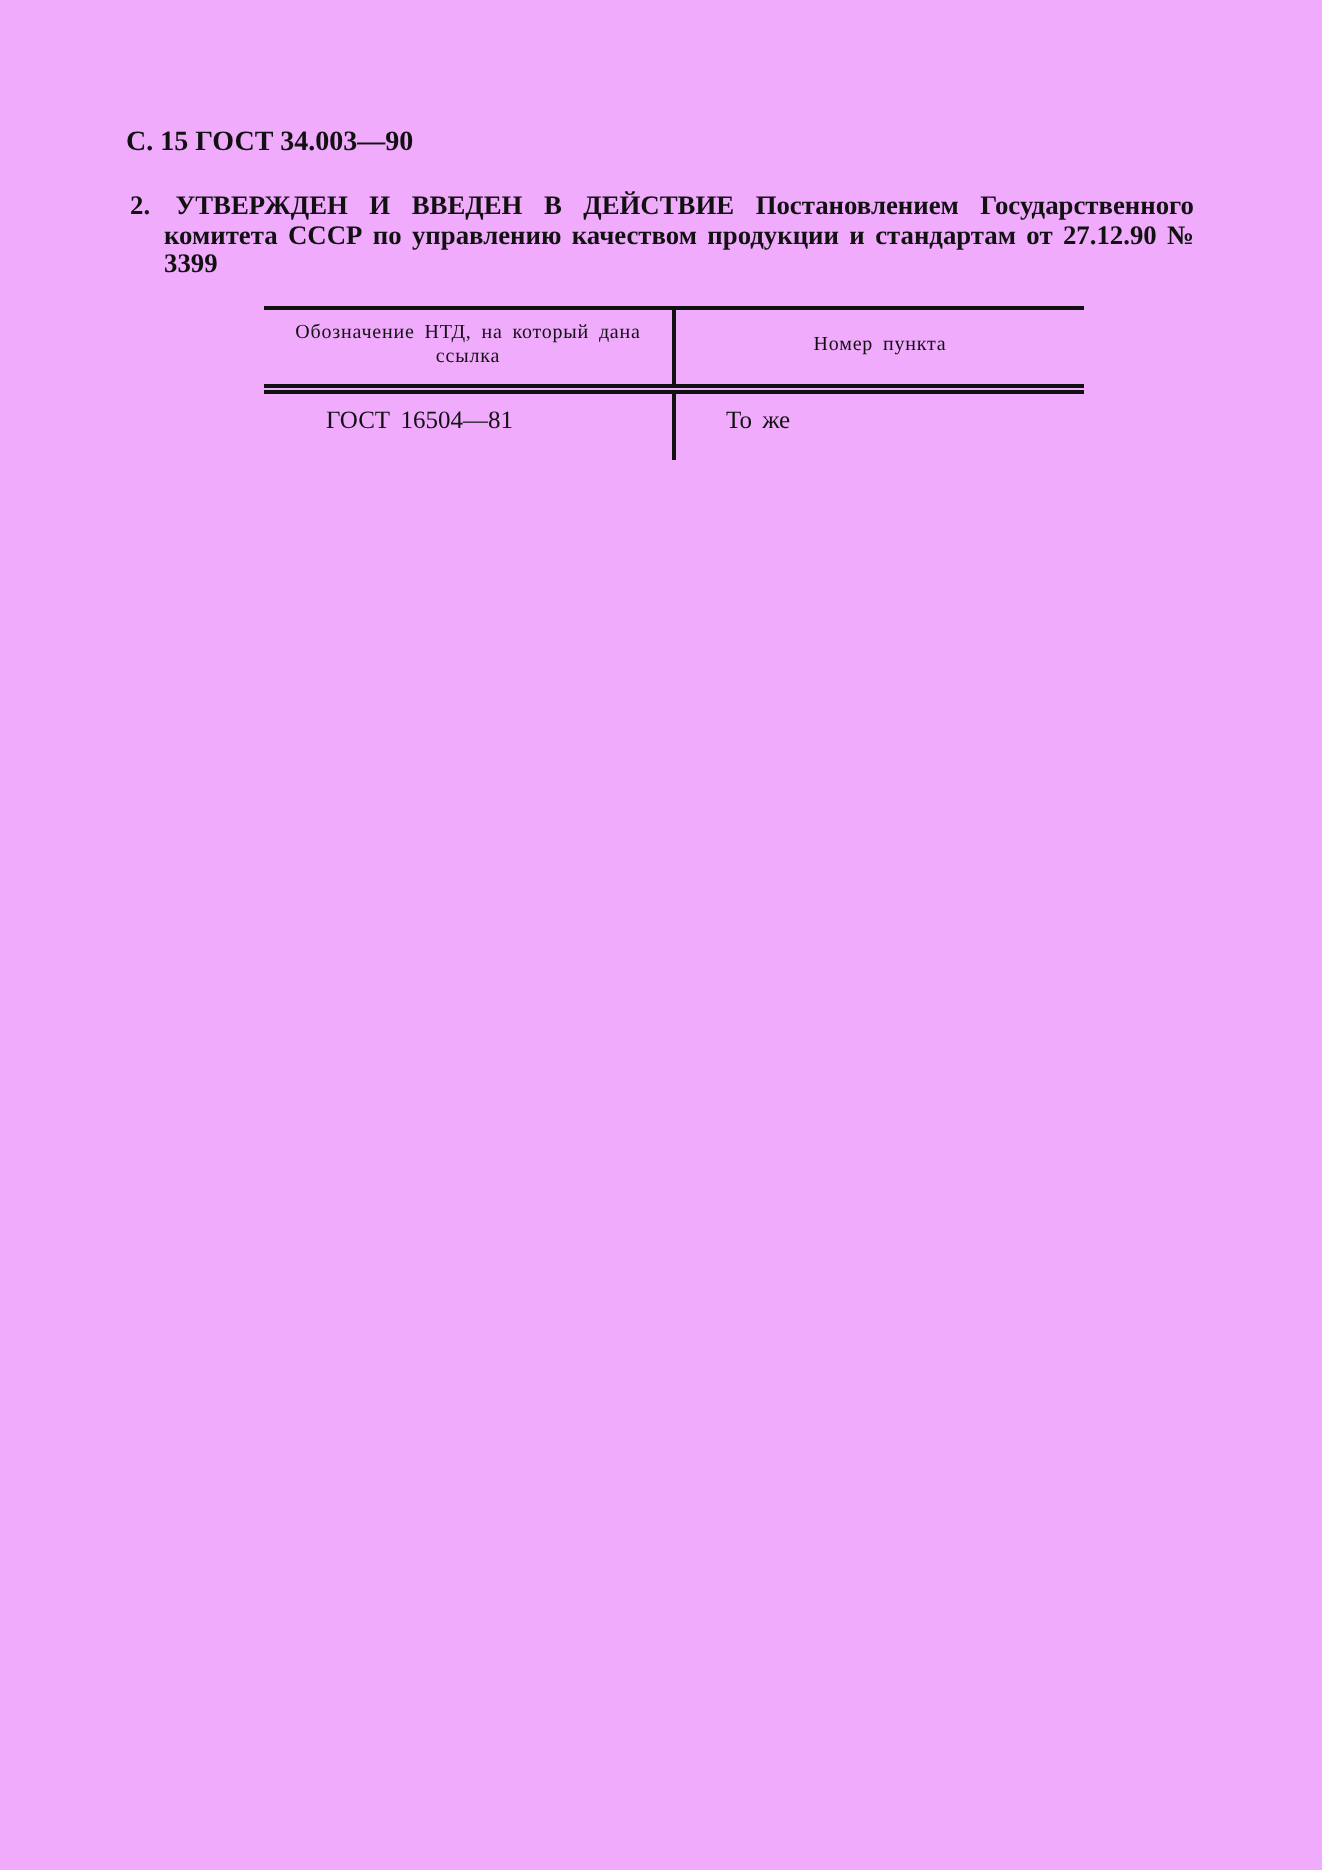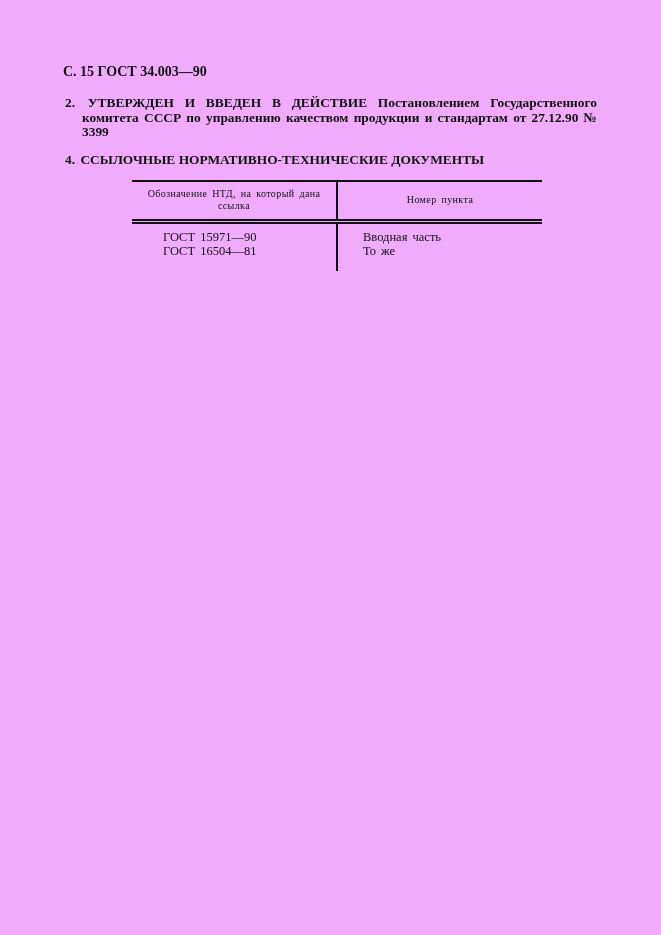--- a/index.html
+++ b/index.html
@@ -99,37 +99,29 @@
 
   <div class="items">
 
 
     <div class="item item-2">
       <span class="num">2.</span>
       <span class="txt">УТВЕРЖДЕН И ВВЕДЕН В ДЕЙСТВИЕ Постановлением Государственного комитета СССР по управлению качеством продукции и стандартам от 27.12.90 № 3399</span>
     </div>
 
 
-    <div class="item item-4">
-      <span class="num">4.</span>
-      <span class="txt">ССЫЛОЧНЫЕ НОРМАТИВНО-ТЕХНИЧЕСКИЕ ДОКУМЕНТЫ</span>
-    </div>
 
     <table class="ref-table">
       <thead>
         <tr>
           <th>Обозначение НТД, на который дана ссылка</th>
           <th>Номер пункта</th>
         </tr>
       </thead>
       <tbody>
-        <tr>
-          <td>ГОСТ 15971—90</td>
-          <td>Вводная часть</td>
-        </tr>
         <tr>
           <td>ГОСТ 16504—81</td>
           <td>То же</td>
         </tr>
       </tbody>
     </table>
 
 
   </div>
 </div>

